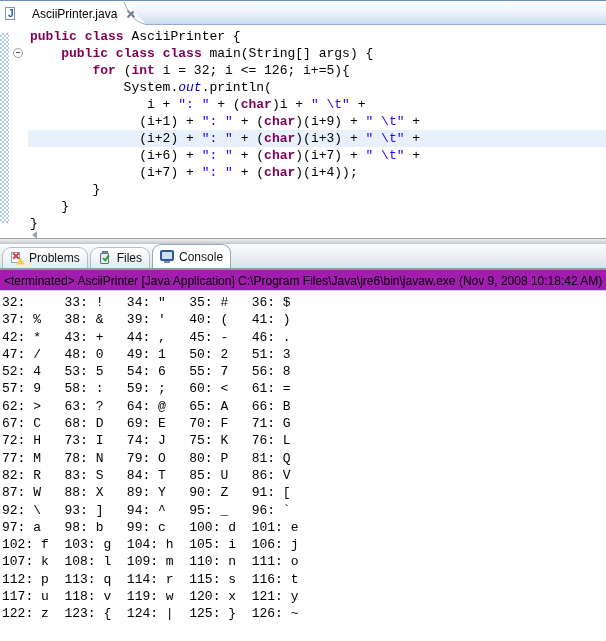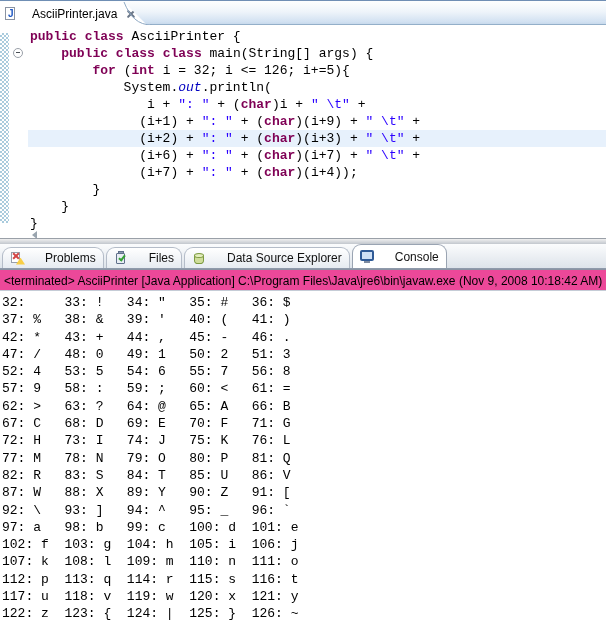--- a/index.html
+++ b/index.html
@@ -42,28 +42,28 @@
     border-top:4px solid transparent;border-bottom:4px solid transparent;border-right:5px solid #9aa5af;}
 
   
   .sash{position:absolute;left:0;top:238px;width:606px;height:6px;
     background:linear-gradient(180deg,#efefef,#c2c7ce);border-top:1px solid #9aa0a8;box-sizing:border-box;cursor:row-resize;}
 
   
   .view-tabbar{position:absolute;left:0;top:244px;width:606px;height:25px;
     background:linear-gradient(180deg,#fbfcfd,#dde3ea);border-bottom:1px solid #8f9aab;box-sizing:border-box;
     display:flex;align-items:flex-end;padding-left:2px;}
-  .vtab{display:flex;align-items:center;gap:20px;height:21px;padding:0 7px;margin-right:2px;
+  .vtab{display:flex;align-items:center;gap:4px;height:21px;padding:0 7px;margin-right:2px;
     border:1px solid #b4bcc8;border-bottom:none;border-radius:9px 9px 0 0;
     background:linear-gradient(180deg,#ffffff,#e6ebf1);cursor:pointer;box-sizing:border-box;}
   .vtab.active{height:24px;background:#fff;border-color:#9aa4b2;}
   .vtab-label{font-size:12px;color:#111;white-space:nowrap;}
 
   
-  .console-status{position:absolute;left:0;top:269px;width:606px;height:22px;background:#ec4899;
+  .console-status{position:absolute;left:0;top:269px;width:606px;height:22px;background:#a21caf;
     border-top:1px solid #8a93a2;border-bottom:1px solid #c5ccd6;box-sizing:border-box;
     font-size:12px;color:#000;padding:4px 0 16px 4px;white-space:nowrap;overflow:hidden;}
   .console-out{position:absolute;left:0;top:291px;width:606px;height:350px;background:#fff;
     font:13px/17.3px "Liberation Mono",monospace;color:#000;white-space:pre;tab-size:8;-moz-tab-size:8;
     padding:3px 0 0 2px;box-sizing:border-box;overflow:hidden;}
 
   
   .icon{position:relative;display:inline-block;width:15px;height:15px;flex:none;}
   .icon i{position:absolute;display:block;box-sizing:border-box;}
 
@@ -195,29 +195,20 @@
         <span class="vtab-label">Problems</span>
       </div>
       <div class="vtab">
         <span class="icon tasks-icon">
           <i></i>
           <i></i>
           <i></i>
           <i></i>
         </span>
         <span class="vtab-label">Files</span>
-      </div>
-      <div class="vtab">
-        <span class="icon dse-icon">
-          <i></i>
-          <i></i>
-          <i></i>
-          <i></i>
-        </span>
-        <span class="vtab-label">Data Source Explorer</span>
       </div>
       <div class="vtab active">
         <span class="icon console-icon">
           <i></i>
           <i></i>
           <i></i>
           <i></i>
         </span>
         <span class="vtab-label">Console</span>
       </div>

